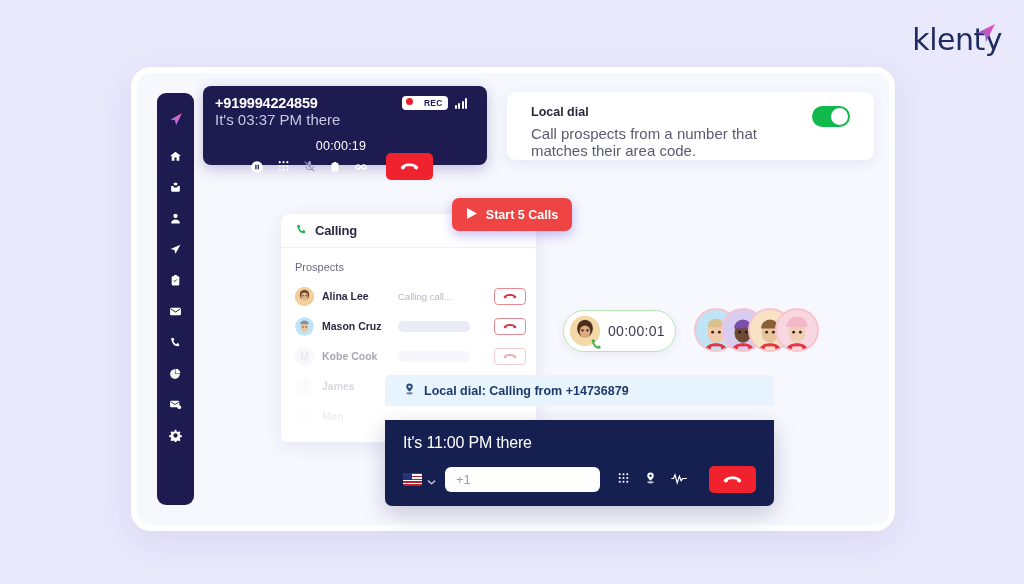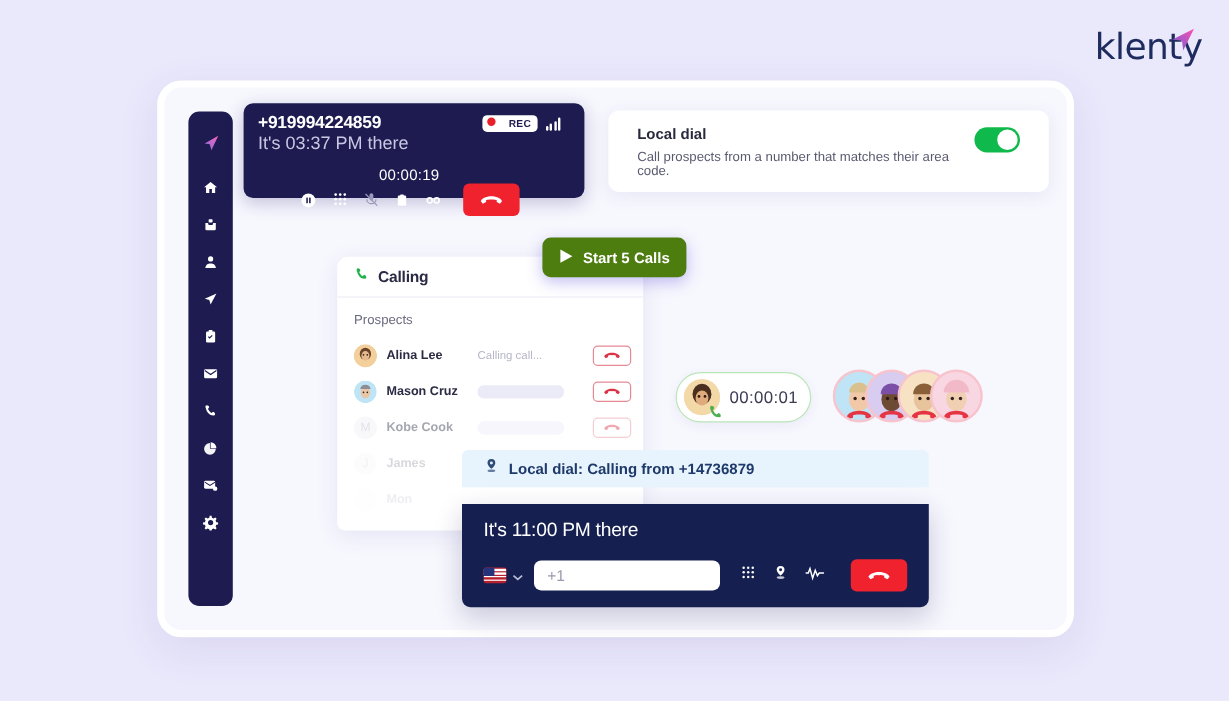--- a/index.html
+++ b/index.html
@@ -89,21 +89,21 @@
   
   .localdial-panel {
     position: absolute; left: 507px; top: 92px;
     width: 367px; height: 68px;
     background: #ffffff; border-radius: 9px;
     box-shadow: 0 3px 14px rgba(80,70,160,0.09);
     padding: 13px 24px;
     display: flex; align-items: flex-start; justify-content: space-between;
   }
   .ld-title { font-size: 12.5px; font-weight: bold; color: #2a2a3d; }
-  .ld-desc { font-size: 11px; color: #5b5b70; margin-top: 6px; }
+  .ld-desc { font-size: 15px; color: #5b5b70; margin-top: 6px; }
   .toggle {
     width: 38px; height: 21px; background: #10b94b;
     border-radius: 11px; position: relative; flex: none; margin-top: 1px;
   }
   .toggle .knob {
     position: absolute; right: 2px; top: 2px;
     width: 17px; height: 17px; border-radius: 50%; background: #fff;
   }
 
   
@@ -129,21 +129,21 @@
   .phang {
     width: 32px; height: 17px; border: 1px solid #e58a95; border-radius: 4px;
     margin-left: auto; display: flex; align-items: center; justify-content: center;
     background: #fff;
   }
 
   
   .start-btn {
     position: absolute; left: 452px; top: 198px;
     width: 120px; height: 33px;
-    background: #4d7c0f; border-radius: 7px;
+    background: #ef4444; border-radius: 7px;
     display: flex; align-items: center; justify-content: center; gap: 8px;
     box-shadow: 0 4px 12px rgba(79,70,216,0.35);
     color: #fff; font-size: 12.5px; font-weight: bold;
   }
 
   
   .timer-pill {
     position: absolute; left: 563px; top: 310px;
     width: 113px; height: 42px;
     background: #ffffff; border: 1.5px solid #b9e6b6;

